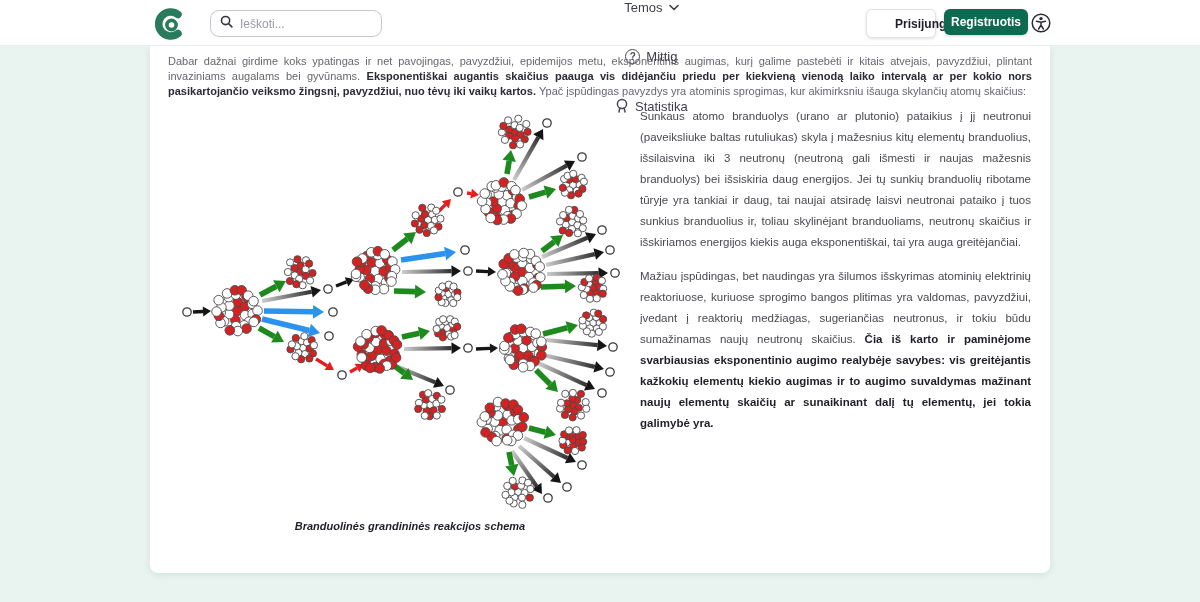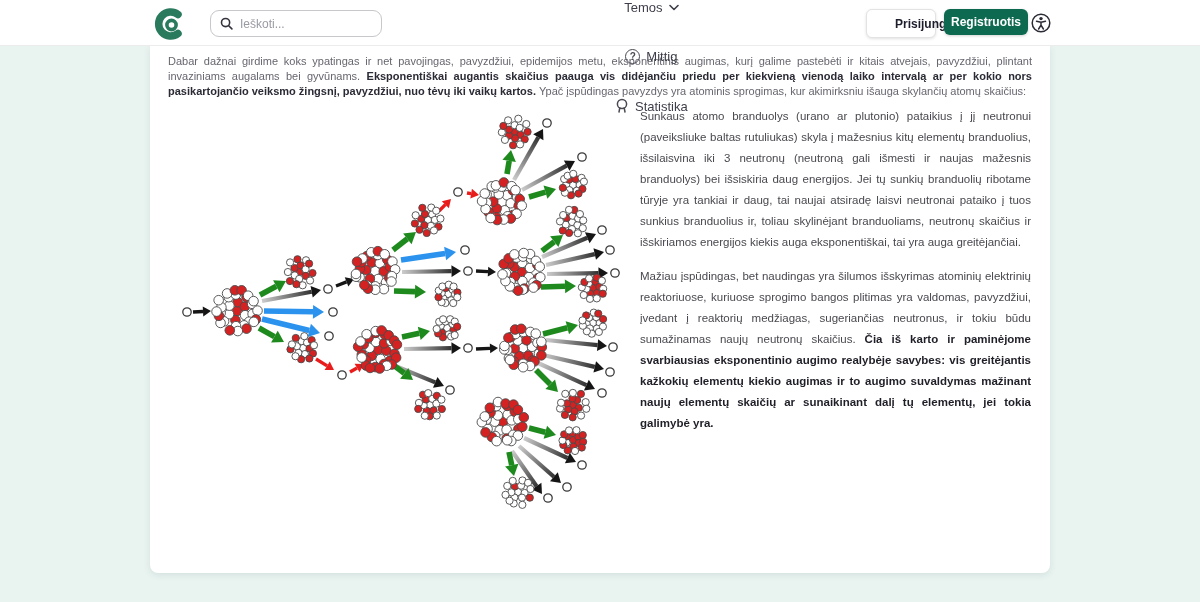--- a/index.html
+++ b/index.html
@@ -4,21 +4,21 @@
 <style>
   * { margin:0; padding:0; box-sizing:border-box; }
   html,body { width:1200px; height:602px; font-family:"Liberation Sans", sans-serif; }
   .page { position:relative; width:1200px; height:602px; background:#e9f4f1; overflow:hidden; }
 
   
   .header { position:absolute; left:0; top:0; width:1200px; height:46px; background:#ffffff;
             border-bottom:1px solid #ececec; z-index:10; display:flex; align-items:center; }
   .logo { position:absolute; left:154px; top:8px; width:32px; height:32px; }
   .search { position:absolute; left:210px; top:10px; width:172px; height:27px; border:1px solid #c7c7cc;
-            border-radius:9px; background:#fff; display:flex; align-items:center; padding:4px 9px; gap:7px; }
+            border-radius:9px; background:#fff; display:flex; padding:4px 9px; gap:7px; }
   .search input { border:none; outline:none; width:120px; font-size:12px; color:#3c3c46;
                   font-family:"Liberation Sans", sans-serif; background:transparent; }
   .search input::placeholder { color:#9a9aa3; }
   .nav { position:absolute; left:615px; top:0; height:46px; display:flex; align-items:center; gap:34px;flex-direction:column; }
   .nav-item { display:flex; align-items:center; gap:6px; font-size:13px; color:#3e3e4a; cursor:pointer; }
   .btn-login { position:absolute; left:866px; top:9px; width:70px; height:29px; background:#fff;
                border:1px solid #e3e3e6; border-radius:6px; box-shadow:0 1px 3px rgba(0,0,0,.12);
                font-size:12px; font-weight:bold; color:#1d1d2b; cursor:pointer;
                font-family:"Liberation Sans", sans-serif;padding-left:28px; }
   .btn-register { position:absolute; left:944px; top:9px; width:84px; height:26px; background:#0d6a50;
@@ -770,15 +770,16 @@
           <circle cx="368" cy="390" r="4.2" fill="#ffffff" stroke="#3a3a3a" stroke-width="1.3"></circle>
           <circle cx="270" cy="282" r="4.2" fill="#ffffff" stroke="#3a3a3a" stroke-width="1.3"></circle>
         </svg>
     </div>
 
     <div class="right-col">
       <p>Sunkaus atomo branduolys (urano ar plutonio) pataikius į jį neutronui (paveiksliuke baltas rutuliukas) skyla į mažesnius kitų elementų branduolius, išsilaisvina iki 3 neutronų (neutroną gali išmesti ir naujas mažesnis branduolys) bei išsiskiria daug energijos. Jei tų sunkių branduolių ribotame tūryje yra tankiai ir daug, tai naujai atsiradę laisvi neutronai pataiko į tuos sunkius branduolius ir, toliau skylinėjant branduoliams, neutronų skaičius ir išskiriamos energijos kiekis auga eksponentiškai, tai yra auga greitėjančiai.</p>
       <p><span>Mažiau įspūdingas, bet naudingas yra šilumos išskyrimas atominių elektrinių reaktoriuose, kuriuose sprogimo bangos plitimas yra valdomas, pavyzdžiui, įvedant į reaktorių medžiagas, sugeriančias neutronus, ir tokiu būdu sumažinamas naujų neutronų skaičius. </span><b>Čia iš karto ir paminėjome svarbiausias eksponentinio augimo realybėje savybes: vis greitėjantis kažkokių elementų kiekio augimas ir to augimo suvaldymas mažinant naujų elementų skaičių ar sunaikinant dalį tų elementų, jei tokia galimybė yra.</b></p>
     </div>
 
+    <div class="caption">Branduolinės grandininės reakcijos schema</div>
   </div>
 
 </div>
 
 </body></html>

